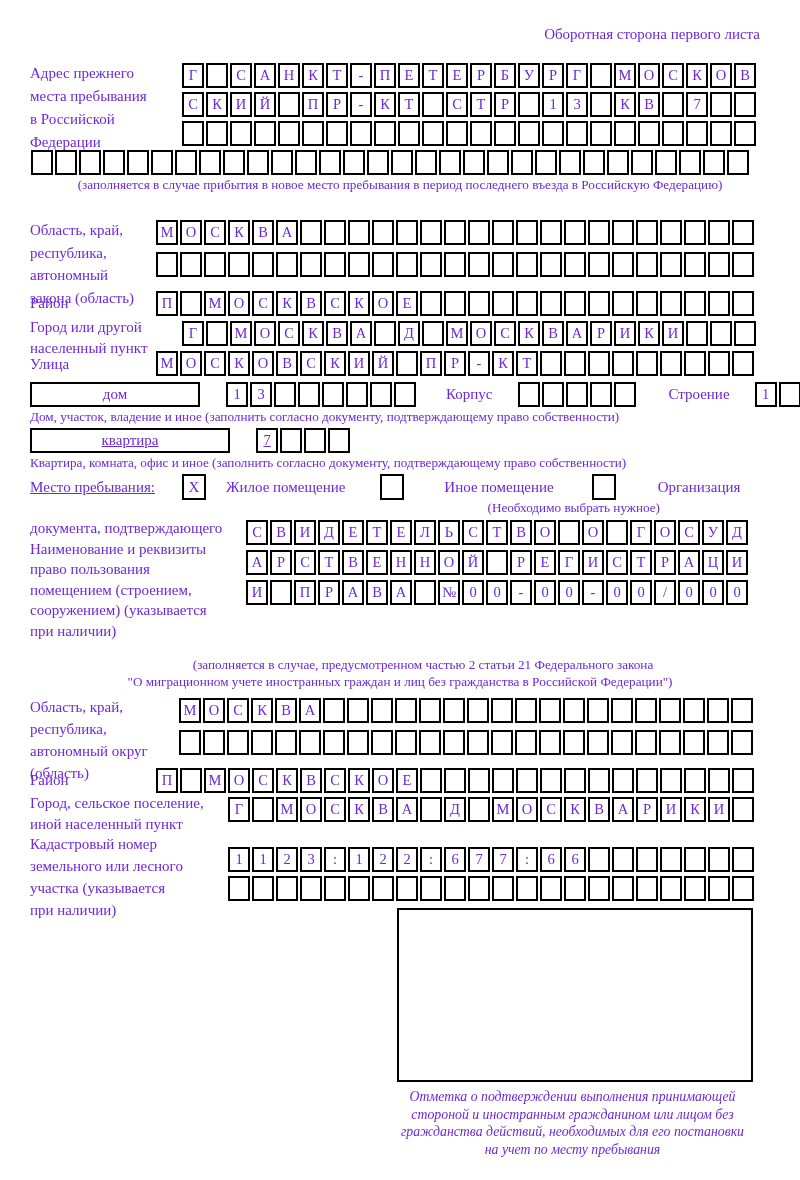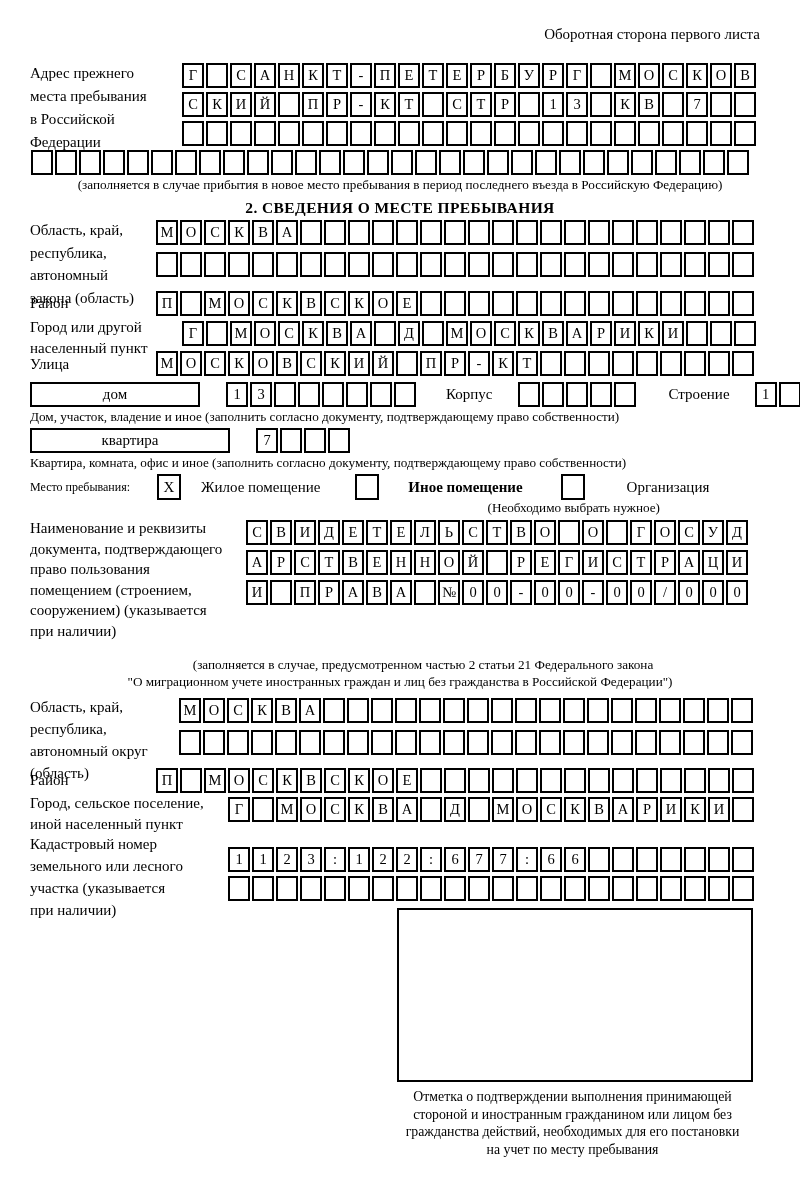--- a/index.html
+++ b/index.html
@@ -1,17 +1,17 @@
 <!DOCTYPE html>
 <html><head>
 <meta charset="utf-8">
 <style>
   html,body{margin:0;padding:0;background:#fff;}
   .page{
-    position:relative;width:800px;height:1180px;background:#fff;color:#000000;
+    position:relative;width:800px;height:1180px;background:#fff;color:#6d28d9;
     font-family:"Liberation Serif","DejaVu Serif",serif;overflow:hidden;
   }
   .abs{position:absolute;}
   .label{font-size:15px;line-height:23px;}
   .label div{white-space:nowrap;}
   .note{font-size:13.2px;white-space:nowrap;}
   .center{left:0;width:800px;text-align:center;}
   .title{font-weight:bold;font-size:15.5px;letter-spacing:.4px;}
   .cells{display:flex;gap:2px;}
   .cell{
@@ -47,30 +47,30 @@
   #s2-street-label{left:30px;top:353px;}
   #s2-street-r{left:156px;top:351px;}
   #house-row{left:30px;top:382px;}
   #house-box{width:166px;}
   #house-cells{margin-left:6px;}
   #korpus-label{margin-left:10px;text-align:right;}
   #korpus-cells{margin-left:6px;}
   #stroenie-label{margin-left:12px;}
   #stroenie-cells{margin-left:5px;}
   #house-note{left:30px;top:409px;}
-  #apt-row{left:30px;top:428px;}
+  #apt-row{left:30px;top:428px;text-decoration:underline;}
   #apt-box{width:196px;}
   #apt-cells{margin-left:6px;}
   #apt-note{left:30px;top:455px;text-align:center;}
   #stay-row{left:30px;top:474px;}
-  #stay-label{font-size:12px;}
+  #stay-label{font-size:15px;text-decoration:underline;}
   #stay-cb1{margin-left:7px;}
   #stay-opt1{}
   #stay-cb2{margin-left:15px;}
-  #stay-opt2{margin-left:9px;font-weight:bold;}
+  #stay-opt2{margin-left:20px;}
   #stay-cb3{margin-left:18px;}
   #stay-opt3{margin-left:22px;}
   #stay-note{top:500px;left:40px;width:620px;text-align:right;}
   #doc-label{left:30px;top:518px;line-height:20.5px;}
   #doc-r1{left:246px;top:520px;}
   #doc-r2{left:246px;top:550px;}
   #doc-r3{left:246px;top:580px;}
   #act-title{top:634px;}
   #act-note1{top:657px;padding-left:23px;}
   #act-note2{top:674px;}
@@ -79,21 +79,21 @@
   #act-region-r2{left:179px;top:730px;}
   #act-district-label{left:30px;top:769px;}
   #act-district-r{left:156px;top:768px;}
   #act-city-label{left:30px;top:793px;line-height:21px;}
   #act-city-r{left:228px;top:797px;}
   #cad-label{left:30px;top:833px;line-height:22px;}
   #cad-r1{left:228px;top:847px;}
   #cad-r2{left:228px;top:876px;}
   #confirm-box{left:397px;top:908px;width:352px;height:170px;border:2px solid #000;}
   #confirm-caption{left:380px;top:1088px;width:385px;text-align:center;
-    font-size:13.8px;line-height:17.5px;}
+    font-size:13.8px;line-height:17.5px;font-style:italic;}
 </style>
 </head>
 <body>
 
 <div class="page">
 
   <div id="hdr-note" class="abs">Оборотная сторона первого листа</div>
 
   <div id="prev-label" class="abs label">
       <div>Адрес прежнего</div>
@@ -206,21 +206,20 @@
       <span class="cell"></span>
       <span class="cell"></span>
       <span class="cell"></span>
       <span class="cell"></span>
       <span class="cell"></span>
       <span class="cell"></span>
       <span class="cell"></span>
     </div>
   <div id="prev-note" class="abs note center">(заполняется в случае прибытия в новое место пребывания в период последнего въезда в Российскую Федерацию)</div>
 
-  <div id="s2-title" class="abs title center">2. СВЕДЕНИЯ О МЕСТЕ ПРЕБЫВАНИЯ</div>
 
   <div id="s2-region-label" class="abs label">
       <div>Область, край,</div>
       <div>республика,</div>
       <div>автономный</div>
       <div>закона (область)</div>
     </div>
   <div id="s2-region-r1" class="abs cells">
       <span class="cell">М</span>
       <span class="cell">О</span>
@@ -411,22 +410,22 @@
     <span id="stay-cb1" class="checkbox">X</span>
     <span id="stay-opt1" class="inline-label">Жилое помещение</span>
     <span id="stay-cb2" class="checkbox"></span>
     <span id="stay-opt2" class="inline-label">Иное помещение</span>
     <span id="stay-cb3" class="checkbox"></span>
     <span id="stay-opt3" class="inline-label">Организация</span>
   </div>
   <div id="stay-note" class="abs note">(Необходимо выбрать нужное)</div>
 
   <div id="doc-label" class="abs label">
+      <div>документа, подтверждающего</div>
       <div>Наименование и реквизиты</div>
-      <div>документа, подтверждающего</div>
       <div>право пользования</div>
       <div>помещением (строением,</div>
       <div>сооружением) (указывается</div>
       <div>при наличии)</div>
     </div>
   <div id="doc-r1" class="abs cells">
       <span class="cell">С</span>
       <span class="cell">В</span>
       <span class="cell">И</span>
       <span class="cell">Д</span>

